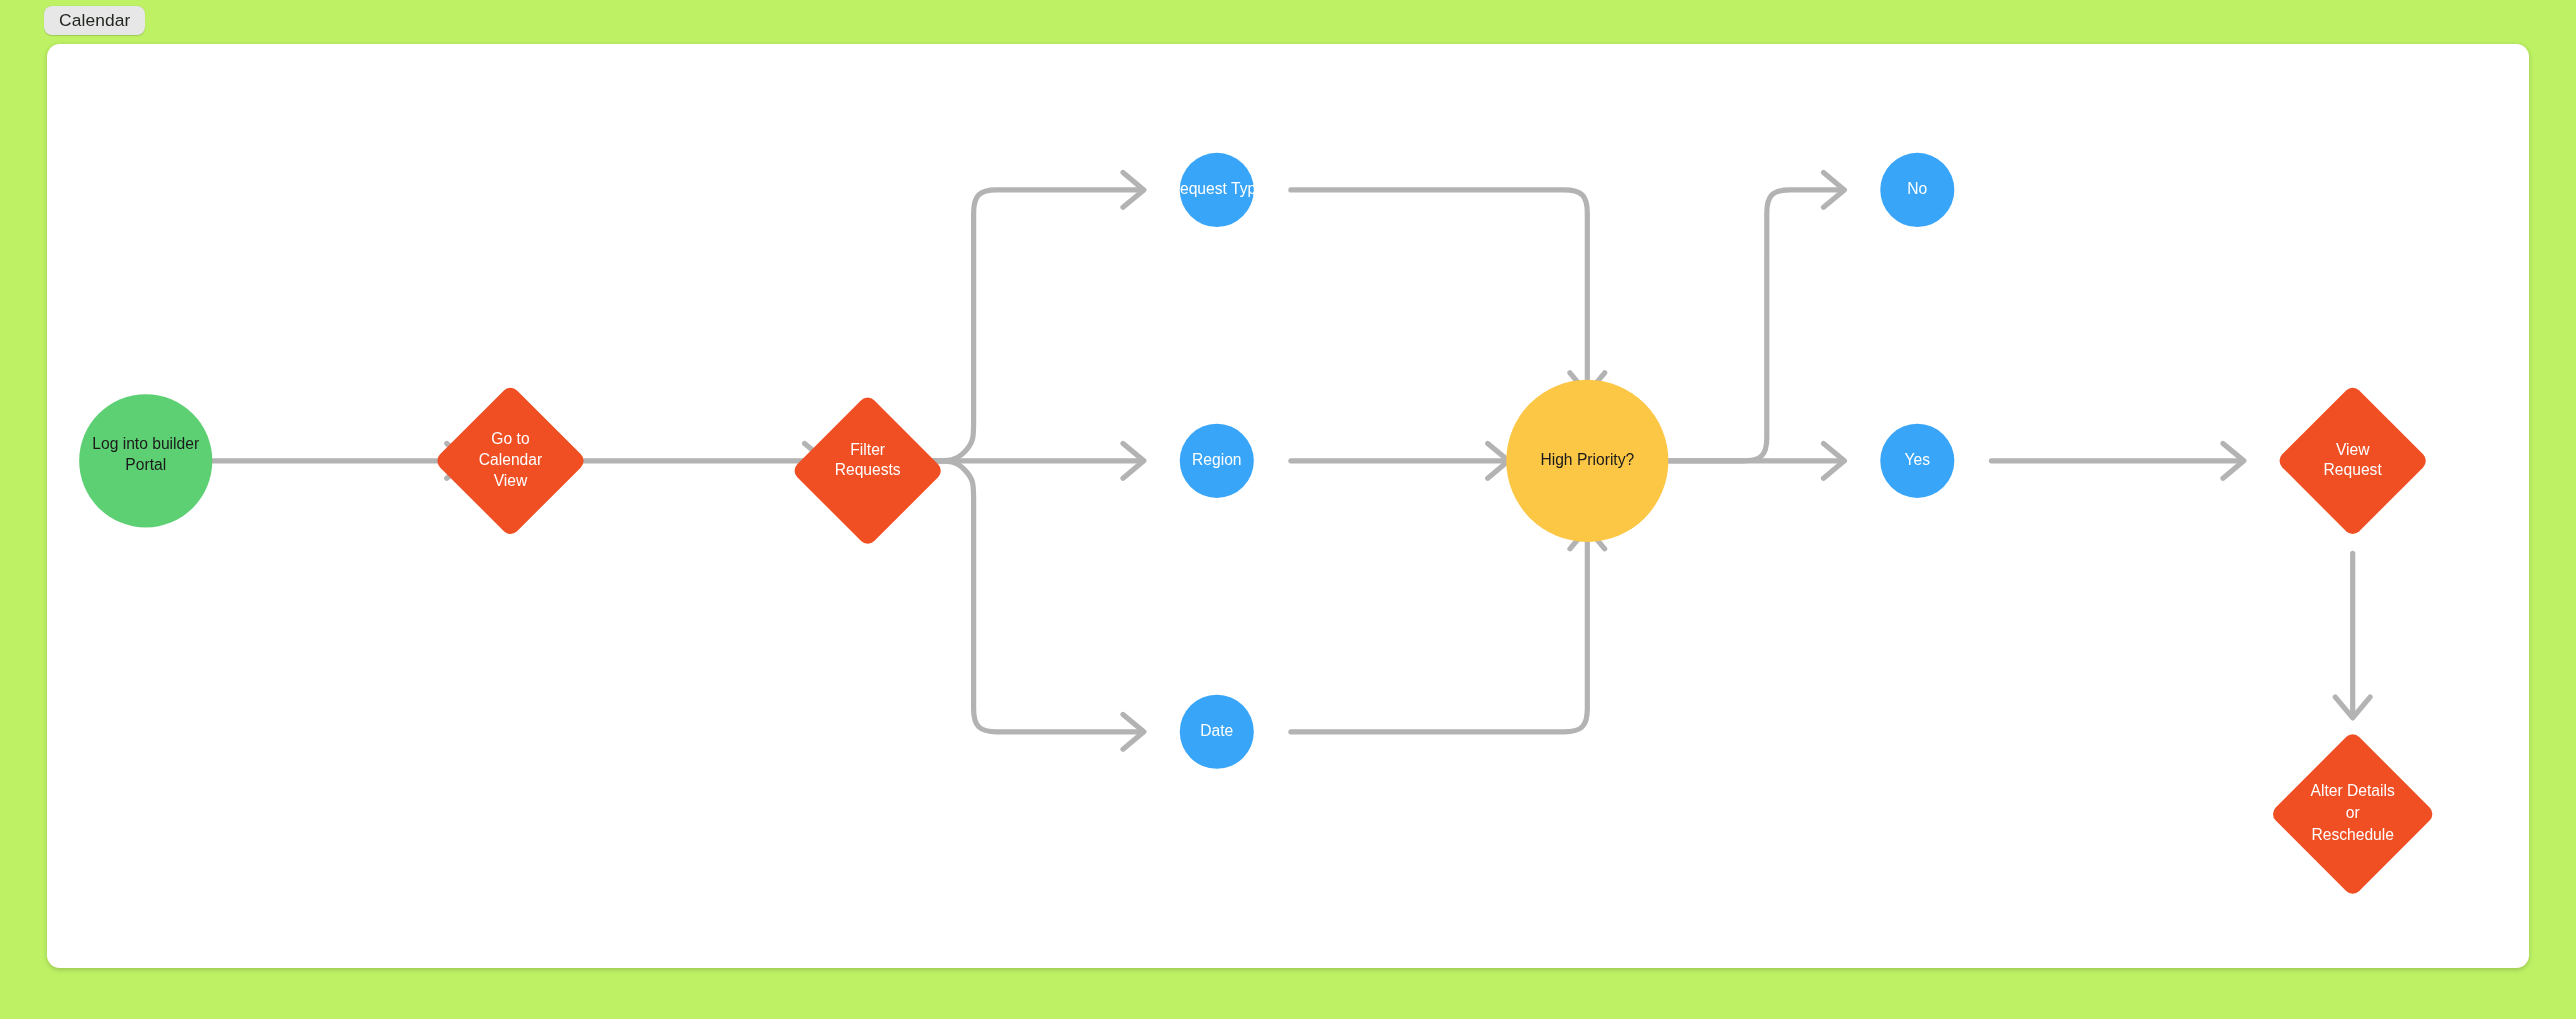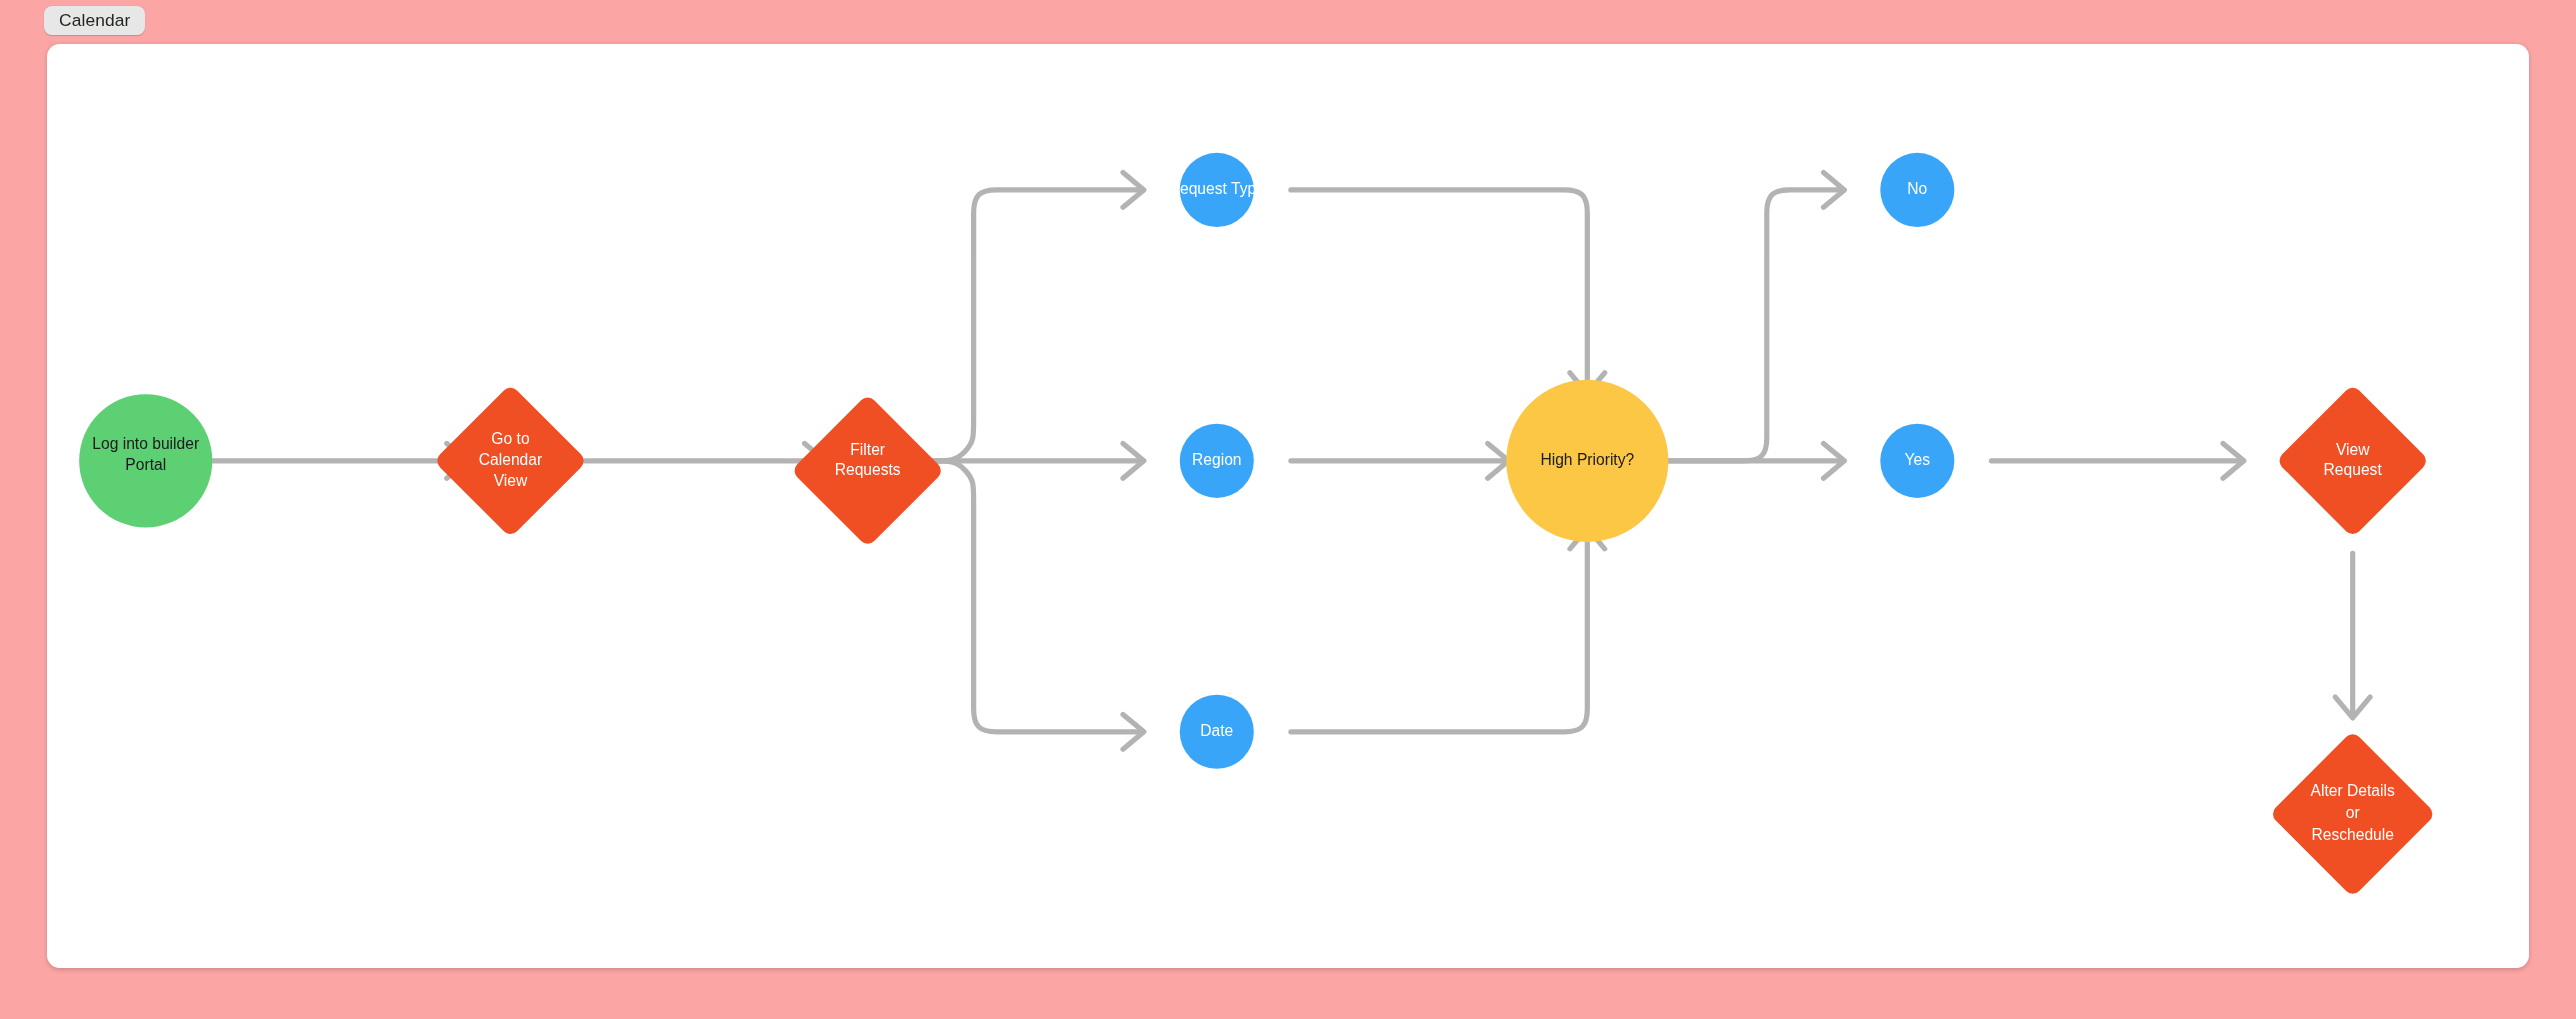--- a/index.html
+++ b/index.html
@@ -8,21 +8,21 @@
     background: #4a646d;
     width: 2576px;
     height: 1019px;
     overflow: hidden;
     font-family: "Liberation Sans", sans-serif;
   }
   #app {
     position: relative;
     width: 2576px;
     height: 1019px;
-    background: #fca5a5;
+    background: #bef264;
   }
   
   #tab-bar {
     position: absolute;
     left: 0px;
     top: 0px;
     width: 2576px;
     height: 46px;
   }
   #calendar-tab {

